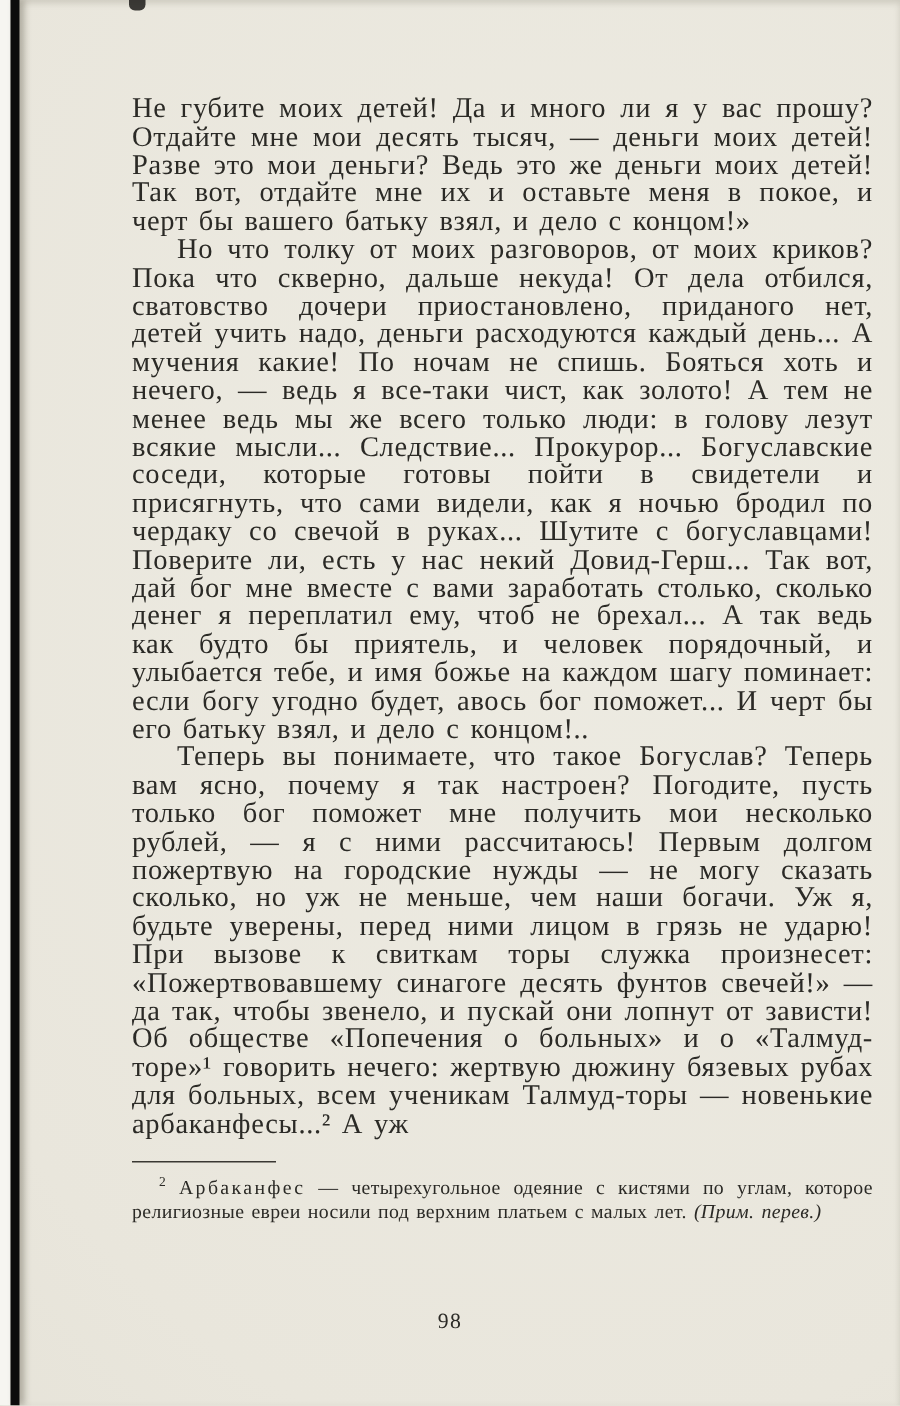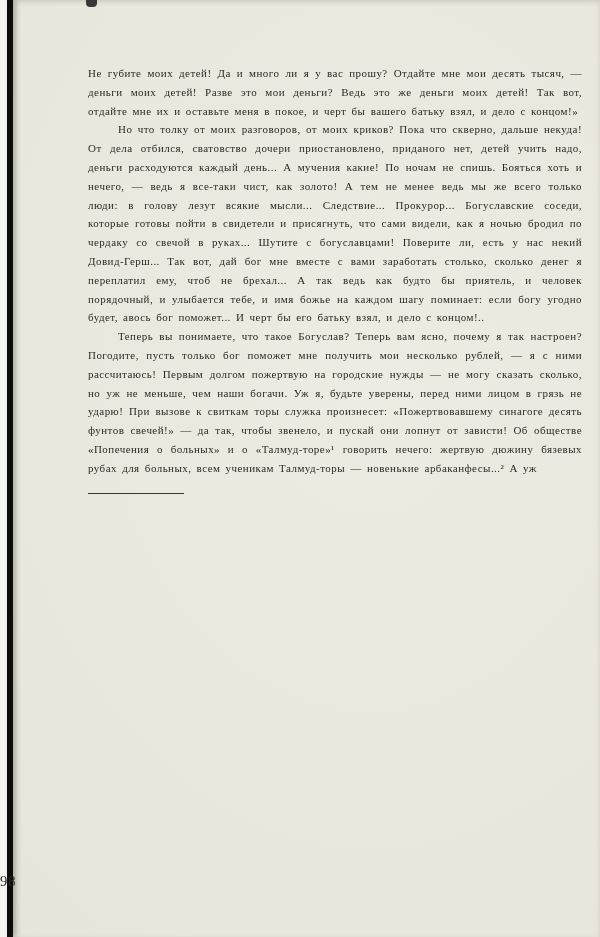--- a/index.html
+++ b/index.html
@@ -44,21 +44,21 @@
   }
   .text-block {
     position: absolute;
     left: 88px;
     top: 64px;
     width: 494px;
     color: #2b2a26;
   }
   p.body-par {
     margin: 0;
-    font-size: 11px;
+    font-size: 19px;
     line-height: 18.8px;
     text-align: justify;
     text-indent: 30px;
     letter-spacing: 0.45px;
     word-spacing: 2px;
   }
   p.body-par.continuation {
     text-indent: 0;
   }
   .footnote-rule {
@@ -84,20 +84,21 @@
   p.footnote .term {
     letter-spacing: 1.6px;
   }
   p.footnote em {
     font-style: italic;
   }
   .page-number {
     position: absolute;
     left: 0; top: 873px;
     width: 600px;
+    text-align: center;
     font-size: 14.5px;
     letter-spacing: 1px;
     color: #2b2a26;
   }
 </style>
 </head>
 <body>
 
 <div class="scan">
   <div class="edge-strip"></div>
@@ -105,16 +106,17 @@
   <div class="corner-mark"></div>
 
   <div class="text-block">
     <p class="body-par continuation">Не губите моих детей! Да и много ли я у вас прошу? Отдайте мне мои десять тысяч, — деньги моих детей! Разве это мои деньги? Ведь это же деньги моих детей! Так вот, отдайте мне их и оставьте меня в покое, и черт бы вашего батьку взял, и дело с концом!»</p>
     <p class="body-par">Но что толку от моих разговоров, от моих криков? Пока что скверно, дальше некуда! От дела отбился, сватовство дочери приостановлено, приданого нет, детей учить надо, деньги расходуются каждый день... А мучения какие! По ночам не спишь. Бояться хоть и нечего, — ведь я все-таки чист, как золото! А тем не менее ведь мы же всего только люди: в голову лезут всякие мысли... Следствие... Прокурор... Богуславские соседи, которые готовы пойти в свидетели и присягнуть, что сами видели, как я ночью бродил по чердаку со свечой в руках... Шутите с богуславцами! Поверите ли, есть у нас некий Довид-Герш... Так вот, дай бог мне вместе с вами заработать столько, сколько денег я переплатил ему, чтоб не брехал... А так ведь как будто бы приятель, и человек порядочный, и улыбается тебе, и имя божье на каждом шагу поминает: если богу угодно будет, авось бог поможет... И черт бы его батьку взял, и дело с концом!..</p>
     <p class="body-par">Теперь вы понимаете, что такое Богуслав? Теперь вам ясно, почему я так настроен? Погодите, пусть только бог поможет мне получить мои несколько рублей, — я с ними рассчитаюсь! Первым долгом пожертвую на городские нужды — не могу сказать сколько, но уж не меньше, чем наши богачи. Уж я, будьте уверены, перед ними лицом в грязь не ударю! При вызове к свиткам торы служка произнесет: «Пожертвовавшему синагоге десять фунтов свечей!» — да так, чтобы звенело, и пускай они лопнут от зависти! Об обществе «Попечения о больных» и о «Талмуд-торе»¹ говорить нечего: жертвую дюжину бязевых рубах для больных, всем ученикам Талмуд-торы — новенькие арбаканфесы...² А уж</p>
 
     <div class="footnote-rule"></div>
 
 
+    <p class="footnote"><sup>2</sup> <span class="term">Арбаканфес</span><span> — четырехугольное одеяние с кистями по углам, которое религиозные евреи носили под верхним платьем с малых лет. </span><em>(Прим. перев.)</em></p>
   </div>
 
   <div class="page-number">98</div>
 </div>
 
 </body></html>

